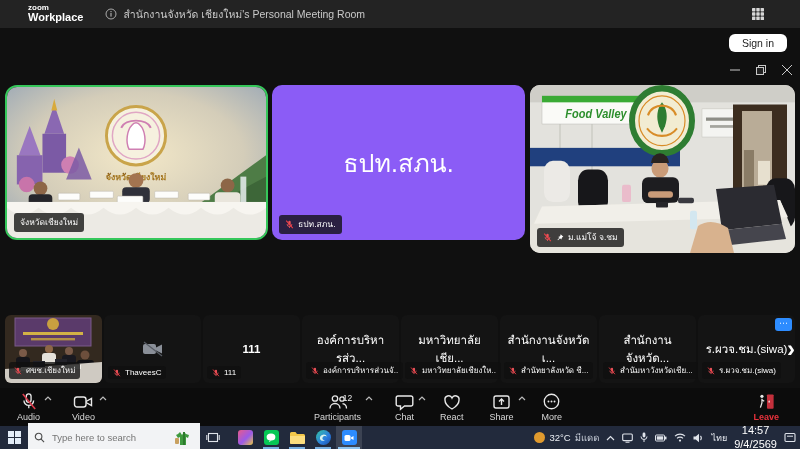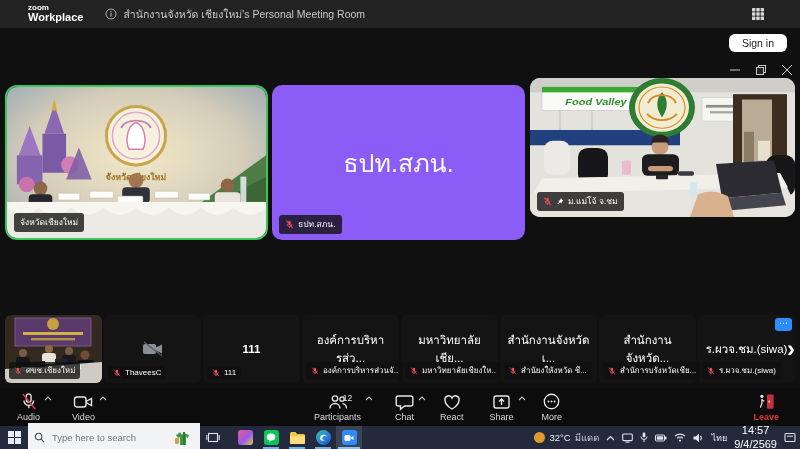--- a/index.html
+++ b/index.html
@@ -15,21 +15,21 @@
   .tb-right{margin-left:auto;display:flex;align-items:center;gap:13px;margin-right:8px;flex-direction:column;}
   .rec{display:flex;align-items:center;gap:5px;color:#f2f2f2;font-size:11px;font-weight:bold;letter-spacing:.5px;}
   .rec-dot{width:7px;height:7px;border-radius:50%;background:#e0253c;}
   .signin{background:#fff;color:#1c1c1c;font-size:10.5px;padding:3px 13px;border-radius:6px;cursor:default;}
   .winctl{display:flex;align-items:center;gap:16px;margin-left:6px;color:#c8c8c8;}
   
   .tile{position:absolute;border-radius:10px;overflow:hidden;background:#161616;}
   .tile svg.scene{display:block;width:100%;height:100%;}
   .tile-province{left:5px;top:85px;width:263px;height:155px;border:2px solid #35c75a;box-sizing:border-box;border-radius:12px;}
   .tile-bot{left:272px;top:85px;width:253px;height:155px;background:#8b5cf6;}
-  .tile-maejo{left:530px;top:78px;width:265px;height:139px;}
+  .tile-maejo{left:530px;top:85px;width:265px;height:168px;}
   .bigname{display:flex;align-items:center;justify-content:center;height:100%;color:#fff;
            font-size:25px;font-weight:500;}
   .name-tag{position:absolute;left:7px;bottom:6px;background:rgba(16,16,16,.78);color:#fff;
             font-size:8.5px;padding:2px 6px 3px;border-radius:3px;display:flex;align-items:center;
             gap:4px;white-space:nowrap;z-index:5;}
   
   .stile{position:absolute;top:315px;width:97px;height:68px;border-radius:6px;background:#141414;overflow:visible;}
   .stile .clip{position:absolute;inset:0;border-radius:6px;overflow:hidden;}
   .sdname{display:flex;align-items:center;justify-content:center;height:100%;color:#fff;
           font-size:11.5px;padding:0 4px;text-align:center;}
@@ -382,36 +382,36 @@
     <div class="clip">
         <div class="sdname">สำนักงานจังหวัด เ...</div>
       </div>
     <div class="name-tag">
       <svg width="8" height="8" viewBox="0 0 12 12">
           <rect x="4.4" y="1" width="3.2" height="6" rx="1.6" fill="#e8535a"></rect>
           <path d="M2.8 5.5a3.2 3.2 0 0 0 6.4 0" fill="none" stroke="#e8535a" stroke-width="1.2"></path>
           <line x1="6" y1="8.7" x2="6" y2="10.6" stroke="#e8535a" stroke-width="1.2"></line>
           <line x1="1.6" y1="0.8" x2="10.4" y2="10.8" stroke="#f03e46" stroke-width="1.4"></line>
         </svg>
-      <span>สำนัยงใหังหวัด ชี...</span>
+      <span>สำนัทยาลังหวัด ชี...</span>
     </div>
   </div>
 
   <div class="stile" style="left:599px">
     <div class="clip">
         <div class="sdname">สำนักงานจังหวัด...</div>
       </div>
     <div class="name-tag">
       <svg width="8" height="8" viewBox="0 0 12 12">
           <rect x="4.4" y="1" width="3.2" height="6" rx="1.6" fill="#e8535a"></rect>
           <path d="M2.8 5.5a3.2 3.2 0 0 0 6.4 0" fill="none" stroke="#e8535a" stroke-width="1.2"></path>
           <line x1="6" y1="8.7" x2="6" y2="10.6" stroke="#e8535a" stroke-width="1.2"></line>
           <line x1="1.6" y1="0.8" x2="10.4" y2="10.8" stroke="#f03e46" stroke-width="1.4"></line>
         </svg>
-      <span>สำนัการบรังหวัดเชีย...</span>
+      <span>สำนัมหาวังหวัดเชีย...</span>
     </div>
   </div>
 
   <div class="stile" style="left:698px">
     <div class="clip">
         <div class="sdname">ร.ผวจ.ชม.(siwa)</div>
       </div>
     <div class="more-btn">⋯</div>
     <div class="name-tag">
       <svg width="8" height="8" viewBox="0 0 12 12">

